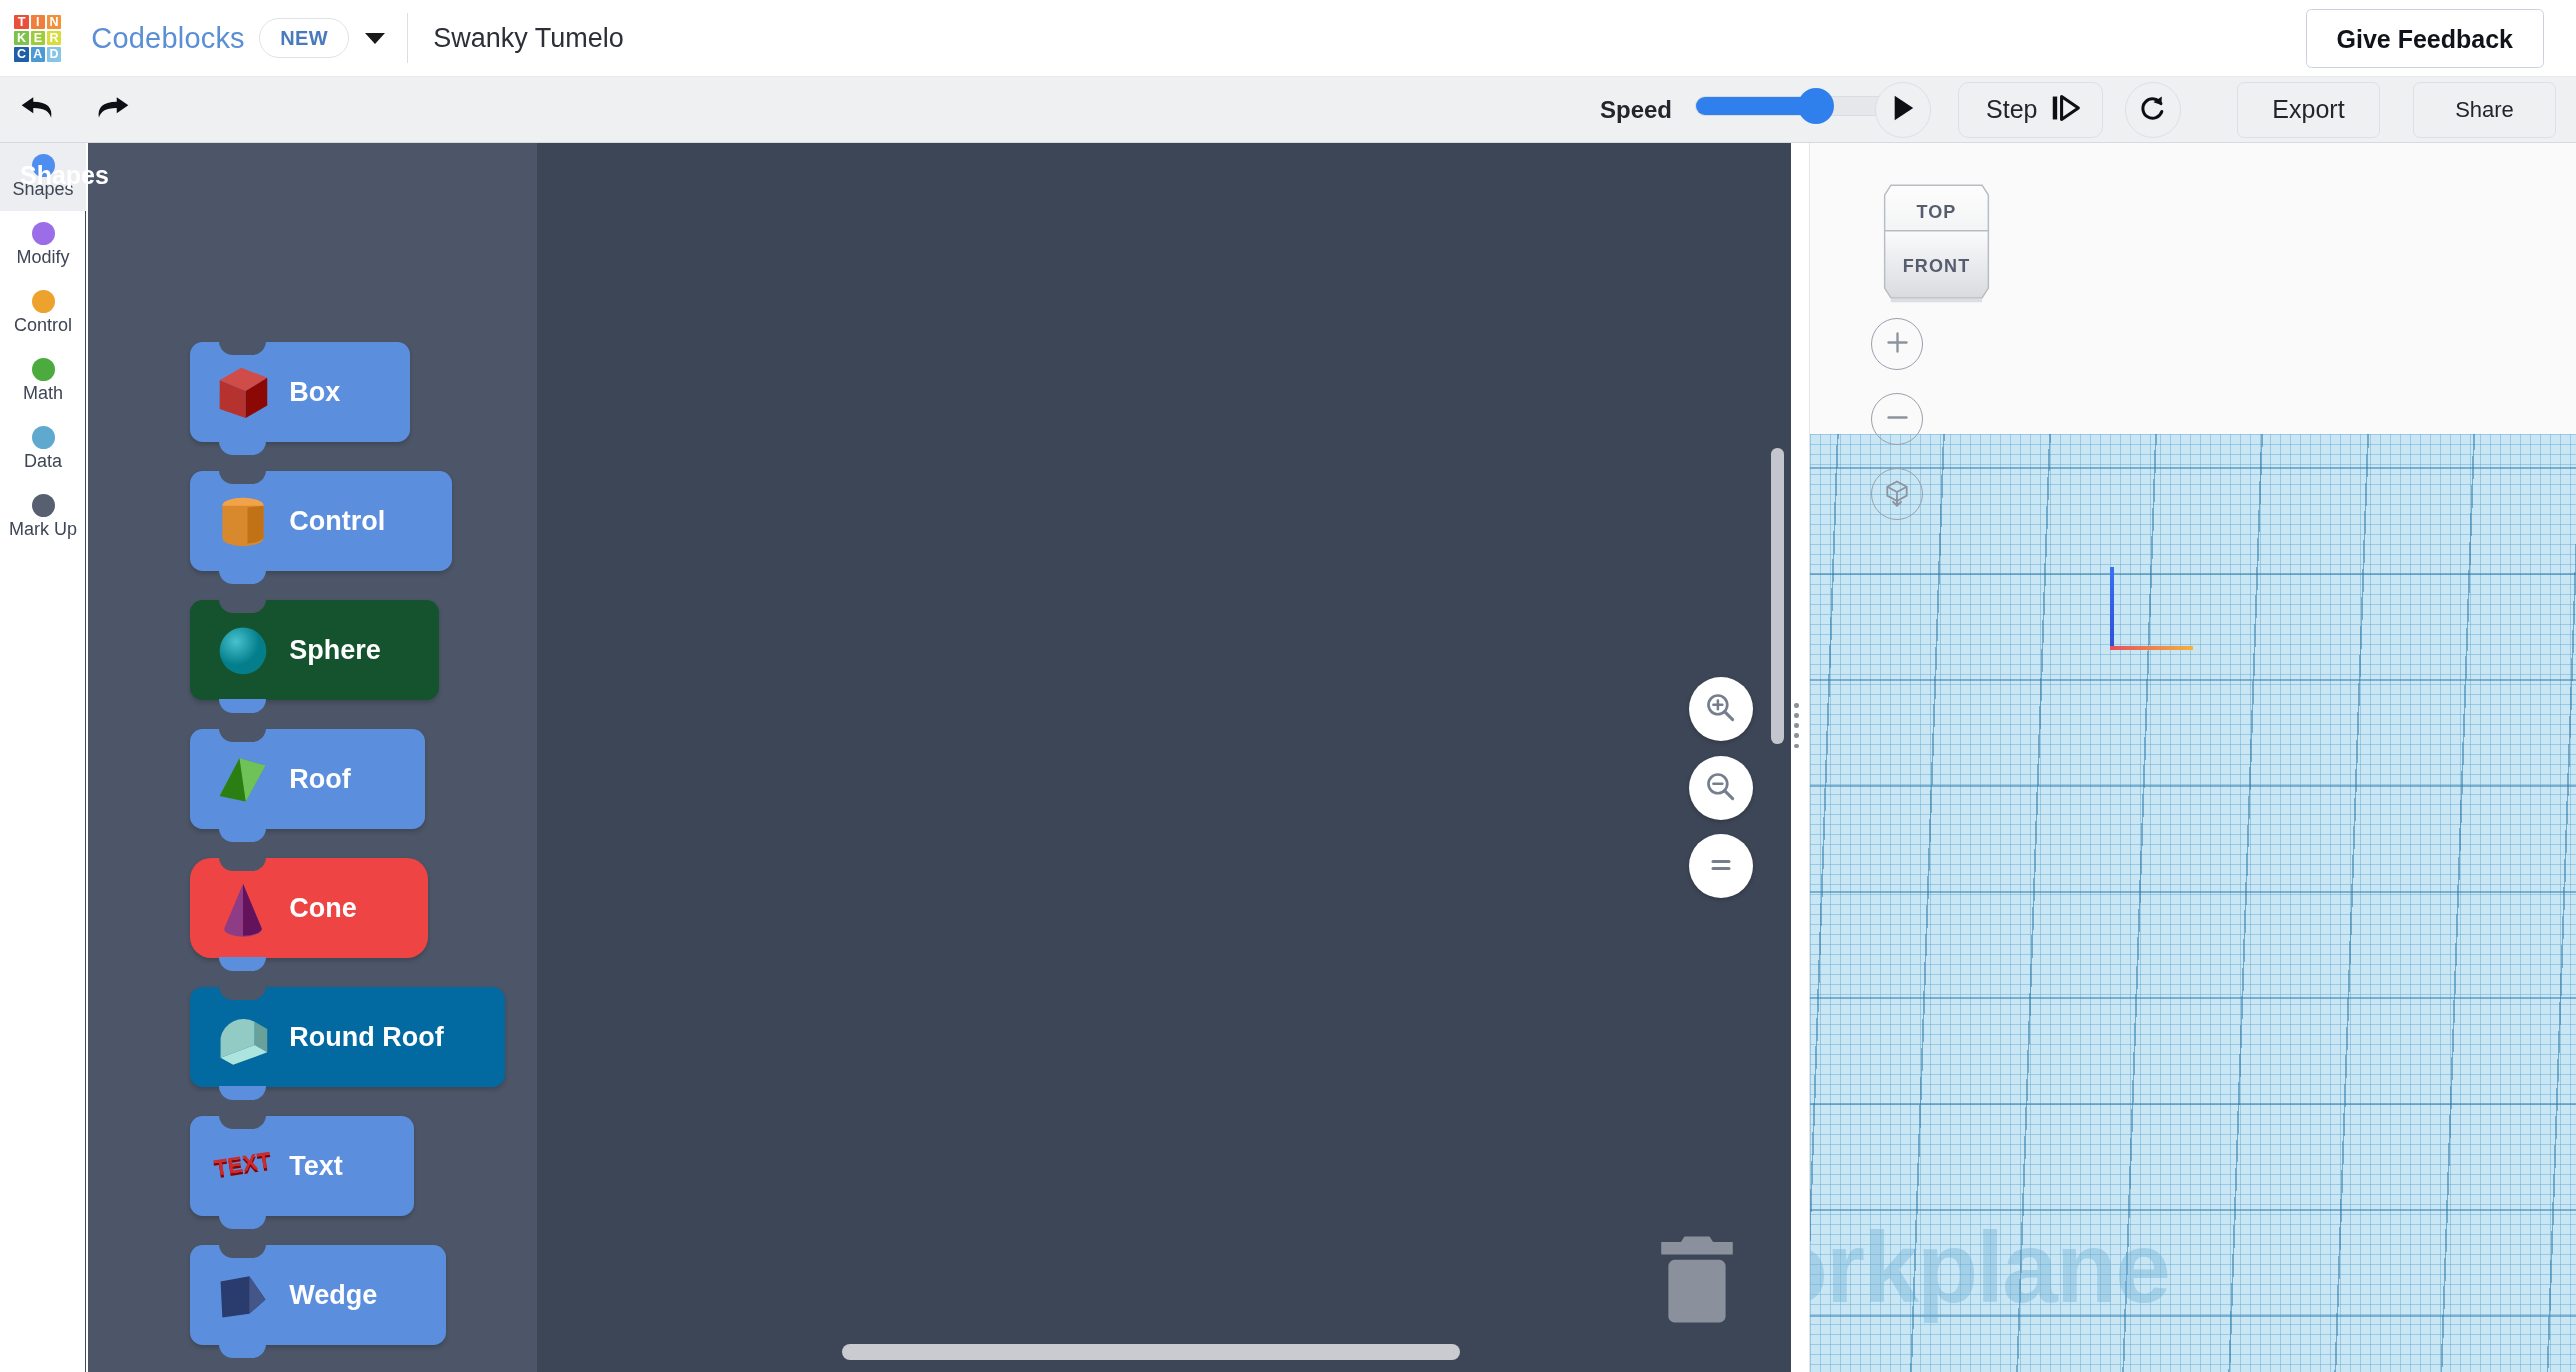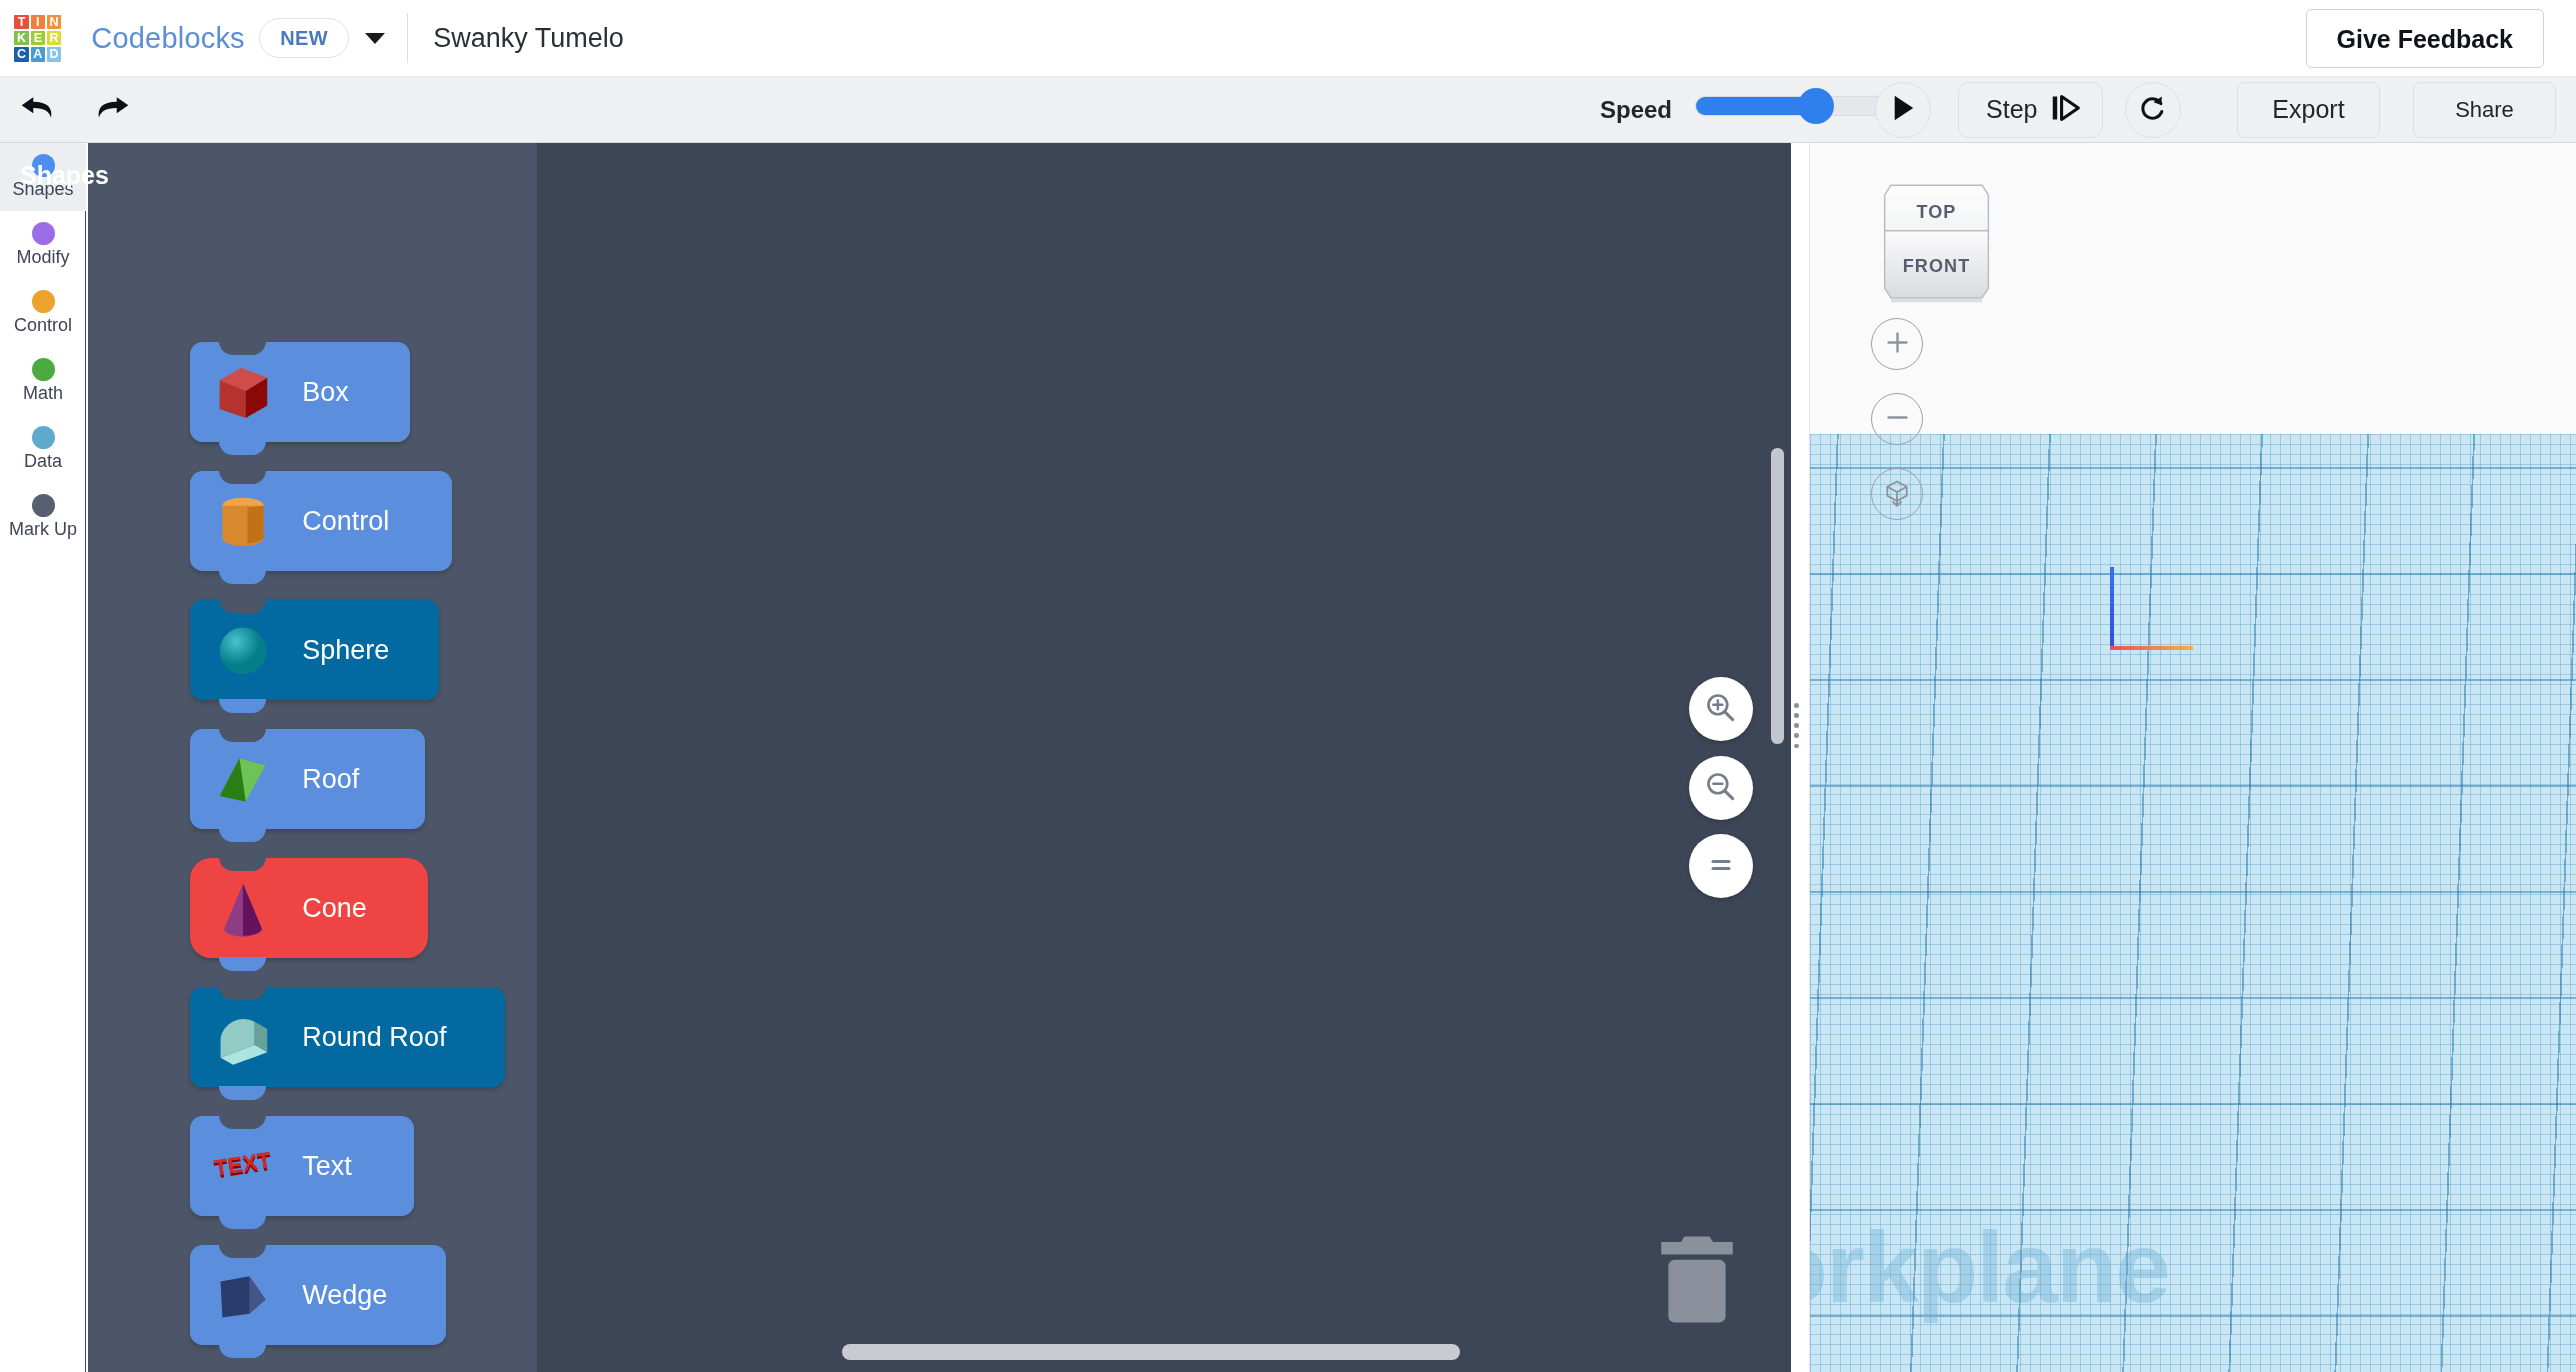--- a/index.html
+++ b/index.html
@@ -154,22 +154,22 @@
   .shape-block::after {
     content: ""; position: absolute; left: 29px; bottom: -12.5px;
     width: 47px; height: 13.4px; background: #5b8fdd;
     border-radius: 0 0 23px 23px;
   }
   .block-thumb {
     width: 77px; height: 77px; margin-left: 14.3px; flex: none;
     display: flex; align-items: center; justify-content: center;
   }
   .block-label {
-    margin-left: 21px; margin-right: 27px; font-size: 27px;
-    font-weight: 400; color: #ffffff; white-space: nowrap;
+    margin-left: 8px; margin-right: 27px; font-size: 27px;
+    font-weight: 700; color: #ffffff; white-space: nowrap;
   }
 
   
   #palette-sb-track {
     position: absolute; left: 518px; top: 152px; width: 11.6px; height: 1200px;
     background: transparent;
   }
   #palette-sb-thumb {
     position: absolute; left: 518px; top: 154px; width: 11.6px; height: 322px;
     background: #c3c6cc; border-radius: 6.3px; cursor: pointer;
@@ -379,21 +379,21 @@
       <div class="shape-block" style="width: 262px; background: rgb(91, 143, 221);">
         <div class="block-thumb">
           <svg width="70" height="70" viewBox="0 0 78 78">
       <ellipse cx="39" cy="22" rx="23" ry="9" fill="#f2a348"></ellipse>
       <path d="M16 22 L16 58 A23 9 0 0 0 62 58 L62 22 Z" fill="#d8892e"></path>
       <path d="M44 24 L44 64 A23 9 0 0 0 62 58 L62 22 Z" fill="#ae5f04" opacity="0.55"></path>
           </svg>
         </div>
         <div class="block-label">Control</div>
       </div>
-      <div class="shape-block" style="width: 249px; background: #0369a1;">
+      <div class="shape-block" style="width: 249px; background: #14532d;">
         <div class="block-thumb">
           <svg width="70" height="70" viewBox="0 0 78 78">
       <defs>
               <radialGradient id="sg" cx="35%" cy="30%">
         <stop offset="0%" stop-color="#49c2cf"></stop>
                 <stop offset="100%" stop-color="#057e8b"></stop>
               </radialGradient>
             </defs>
       <circle cx="39" cy="40" r="26" fill="url(#sg)"></circle>
           </svg>

